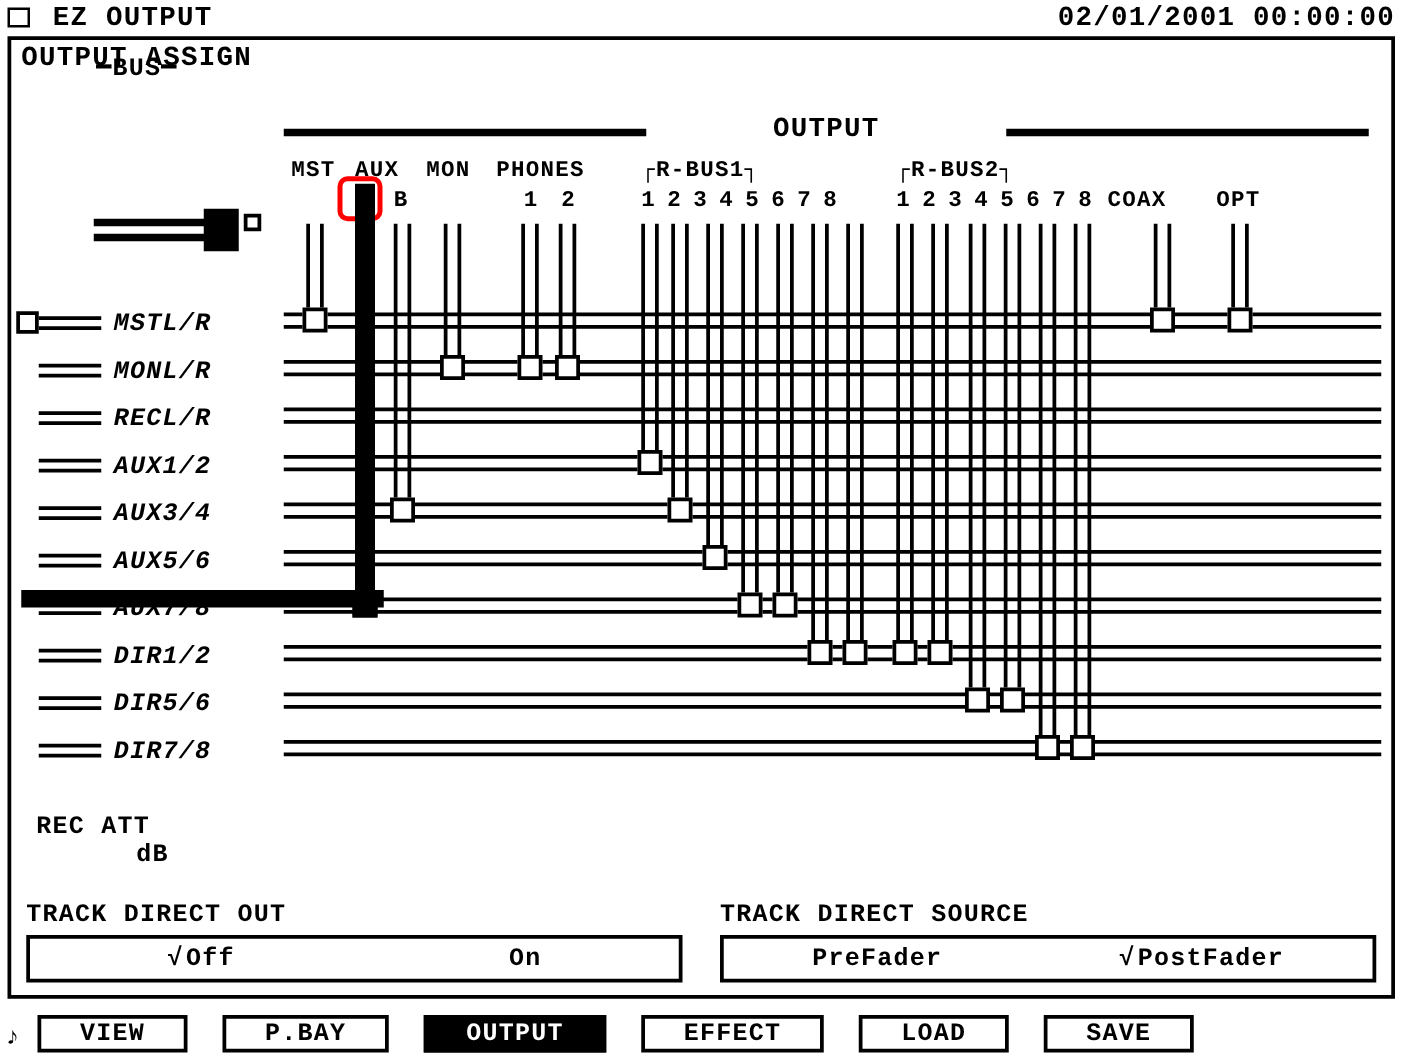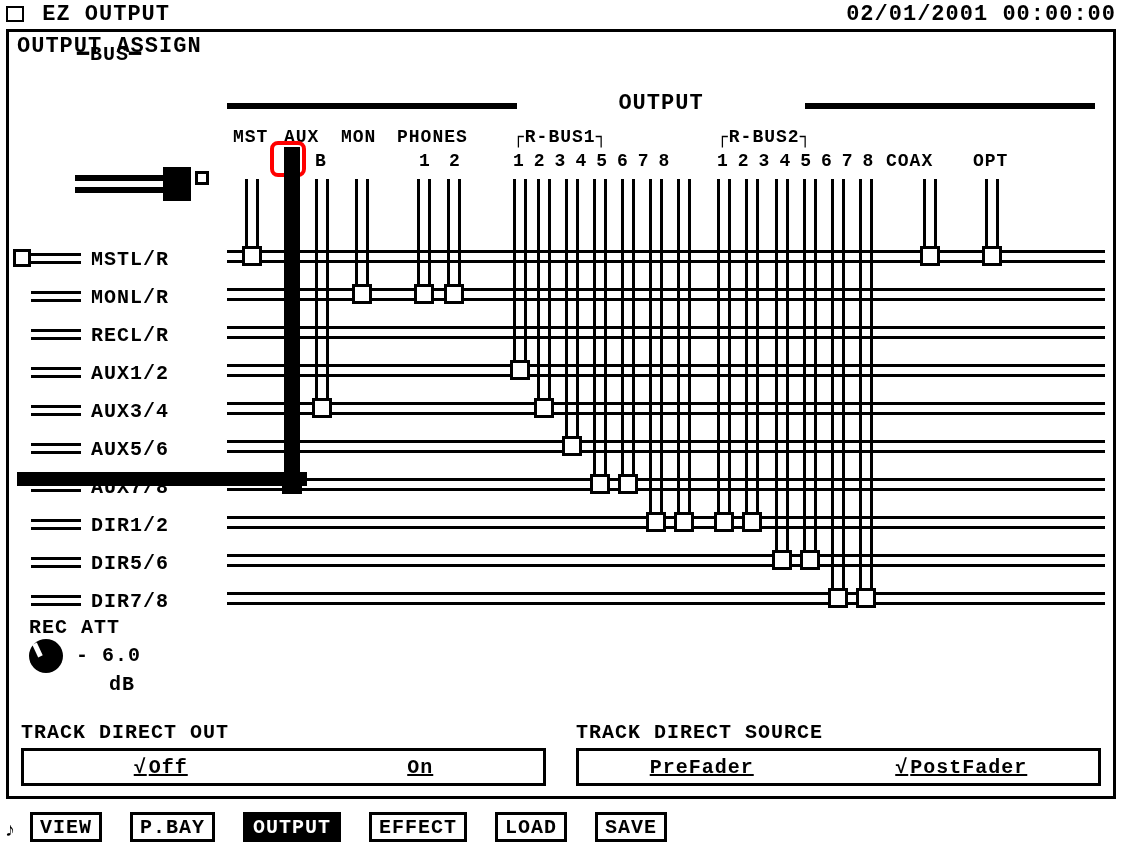--- a/index.html
+++ b/index.html
@@ -54,20 +54,21 @@
     top: -20px;
     font-size: 20px;
     text-align: right;
   }
   .bus-row-label {
     height: 38px;
     line-height: 38px;
     font-size: 20px;
     padding-left: 74px;
     position: relative;
+    font-style: italic;
   }
   .row-lines {
     position: absolute;
     left: 14px;
     top: 8px;
     width: 50px;
     height: 20px;
   }
   .row-lines::before, .row-lines::after {
     content: '';
@@ -195,39 +196,38 @@
     font-size: 20px;
     margin-bottom: 4px;
   }
   .option-box {
     border: 3px solid #000;
     height: 38px;
     display: flex;
     align-items: center;
     justify-content: space-around;
     font-size: 20px;
-    text-decoration: underline;
   }
   .option-item.selected::before {
     content: "√";
     margin-right: 2px;
   }
   .footer-tabs {
     position: absolute;
     bottom: 6px;
     left: 30px;
     right: 10px;
     display: flex;
     gap: 28px;
   }
   .tab {
     border: 3px solid #000;
     text-align: center;
     font-size: 20px;
-    padding: 0 7px;
+    padding: 0 31px;
     height: 30px;
     line-height: 26px;
     background: #fff;
   }
   .tab.active {
     background: #000;
     color: #fff;
   }
   .icon-glyph {
     position: absolute;
@@ -405,24 +405,20 @@
       <div class="node" style="left:583px; top:499px;"></div>
       <div class="node" style="left:611px; top:537px;"></div>
       <div class="node" style="left:639px; top:537px;"></div>
       <div class="node" style="left:703px; top:195px;"></div>
       <div class="node" style="left:765px; top:195px;"></div>
     </div>
   </div>
 
   <div class="rec-att">
     <div>REC ATT</div>
-    <div>
-      <span class="knob"></span>
-      <span>- 6.0</span>
-    </div>
     <div style="padding-left:80px;">dB</div>
   </div>
 
   <div class="bottom-row">
     <div class="option-group">
       <div class="option-group-title">TRACK DIRECT OUT</div>
       <div class="option-box">
         <span class="option-item selected">Off</span>
         <span class="option-item">On</span>
       </div>

